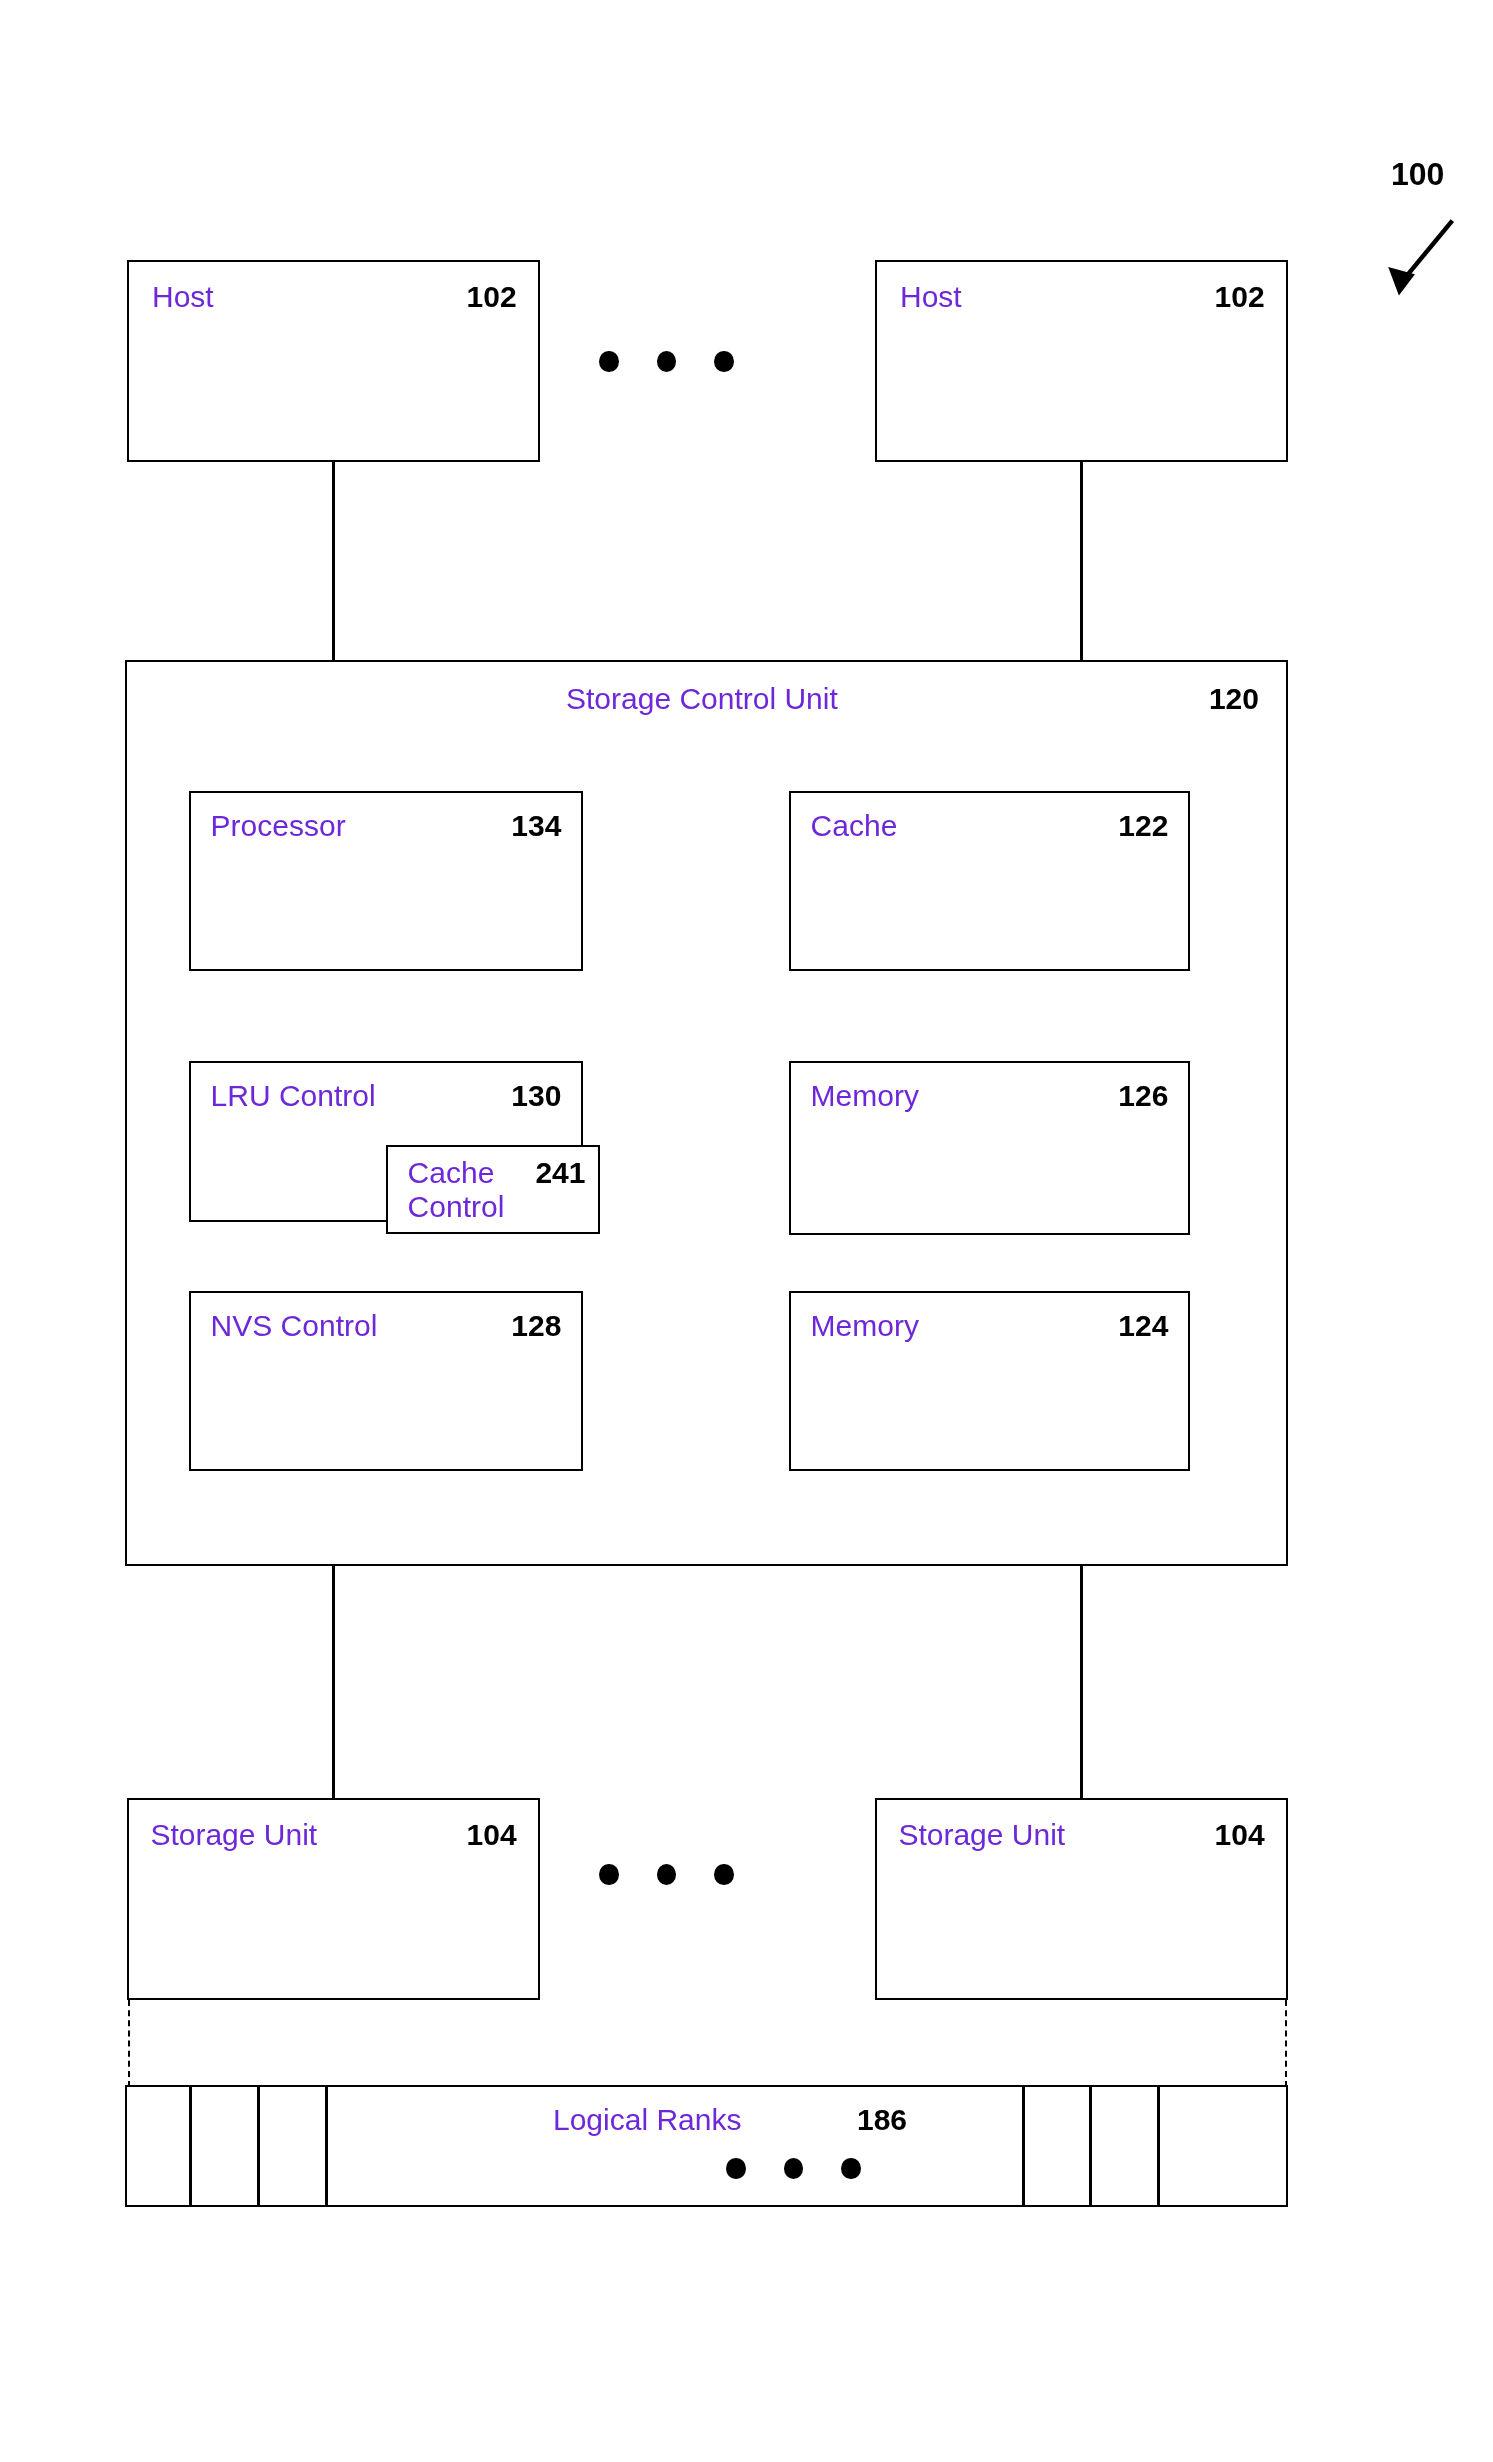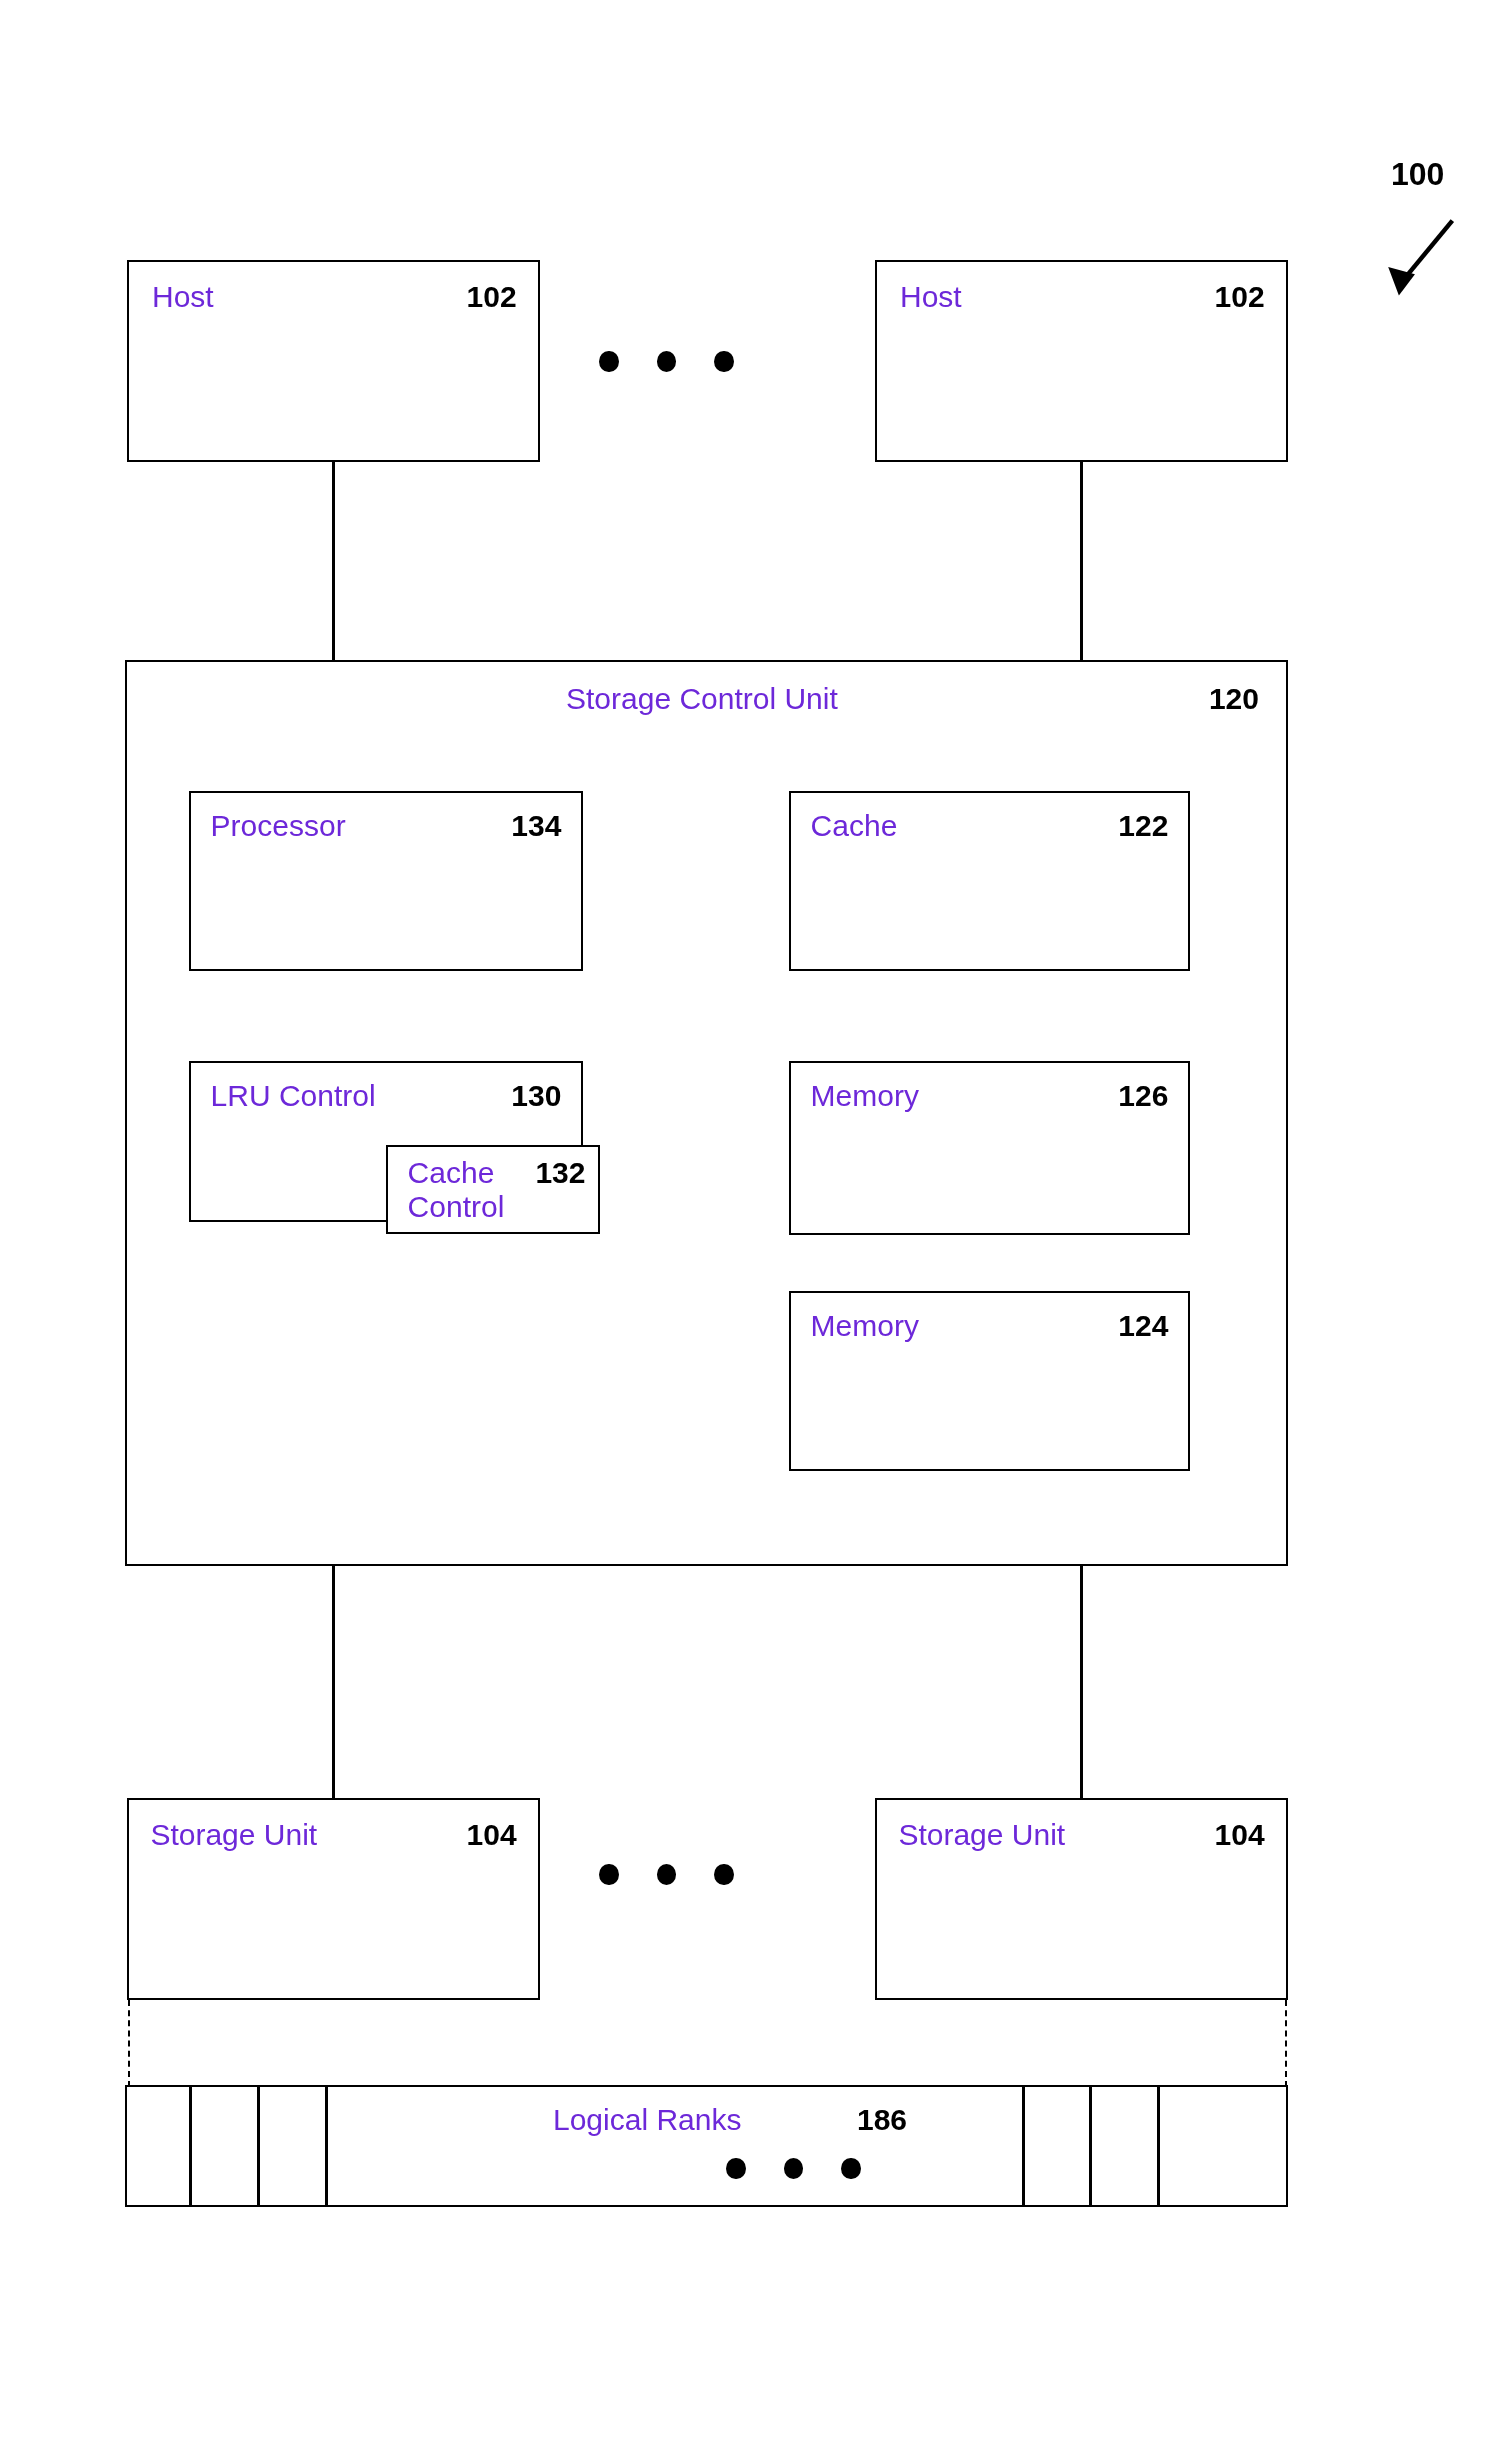--- a/index.html
+++ b/index.html
@@ -141,28 +141,32 @@
     </div>
 
     <div class="box" style="left:62px; top:399px; width:394px; height:161px; border-width:2.7px;">
       <div class="box-label" style="left:19.6px; top:16px;">LRU Control</div>
       <div class="box-ref" style="right:19.6px; top:16px;">130</div>
     </div>
 
     <div class="box" style="left:259px; top:483px; width:214px; height:89px; border-width:2.7px; z-index:5;">
       <div class="box-label" style="left:19.6px; top:9px;">Cache
 Control</div>
-      <div class="box-ref" style="right:12.5px; top:9px;">132</div>
+      <div class="box-ref" style="right:12.5px; top:9px;">241</div>
     </div>
 
     <div class="box" style="left:662px; top:399px; width:401px; height:174px; border-width:2.7px;">
       <div class="box-label" style="left:19.6px; top:16px;">Memory</div>
       <div class="box-ref" style="right:19.6px; top:16px;">126</div>
     </div>
 
+    <div class="box" style="left:62px; top:629px; width:394px; height:180px; border-width:2.7px;">
+      <div class="box-label" style="left:19.6px; top:16px;">NVS Control</div>
+      <div class="box-ref" style="right:19.6px; top:16px;">128</div>
+    </div>
 
     <div class="box" style="left:662px; top:629px; width:401px; height:180px; border-width:2.7px;">
       <div class="box-label" style="left:19.6px; top:16px;">Memory</div>
       <div class="box-ref" style="right:19.6px; top:16px;">124</div>
     </div>
 
   </div>
 
   <div class="vline" style="left:332px; top:1566px; height:232px;"></div>
   <div class="vline" style="left:1080px; top:1566px; height:232px;"></div>

